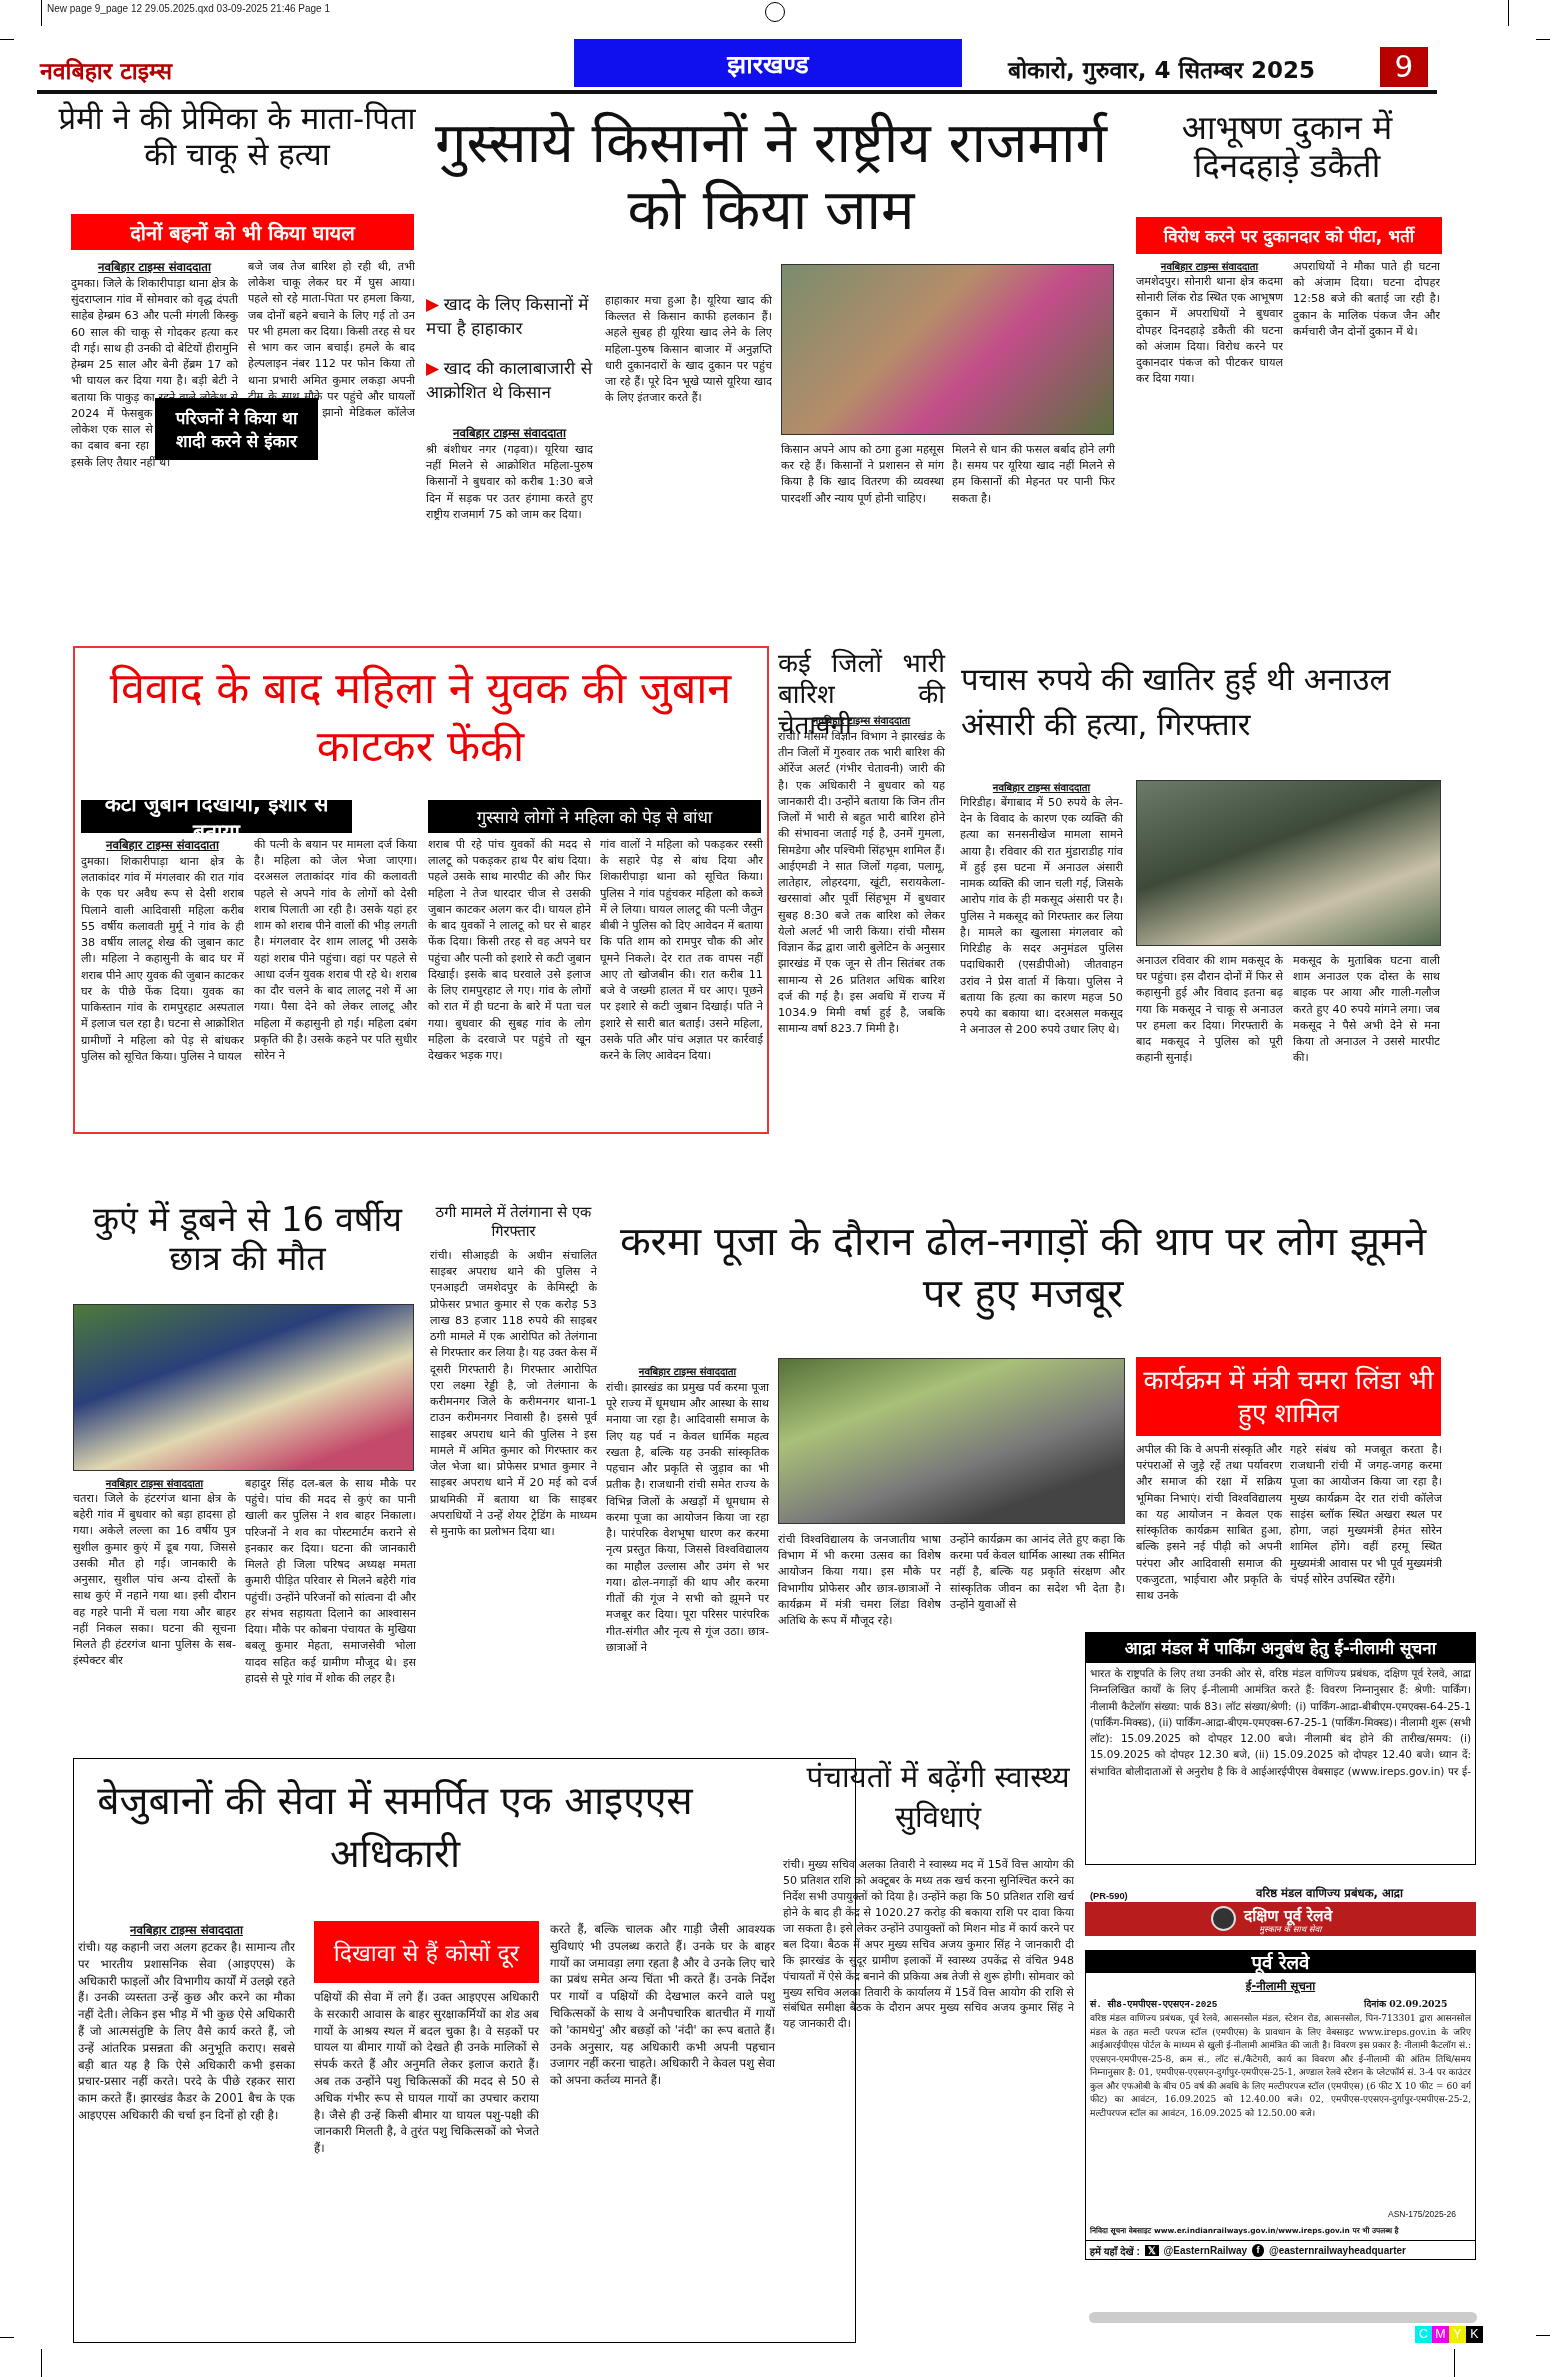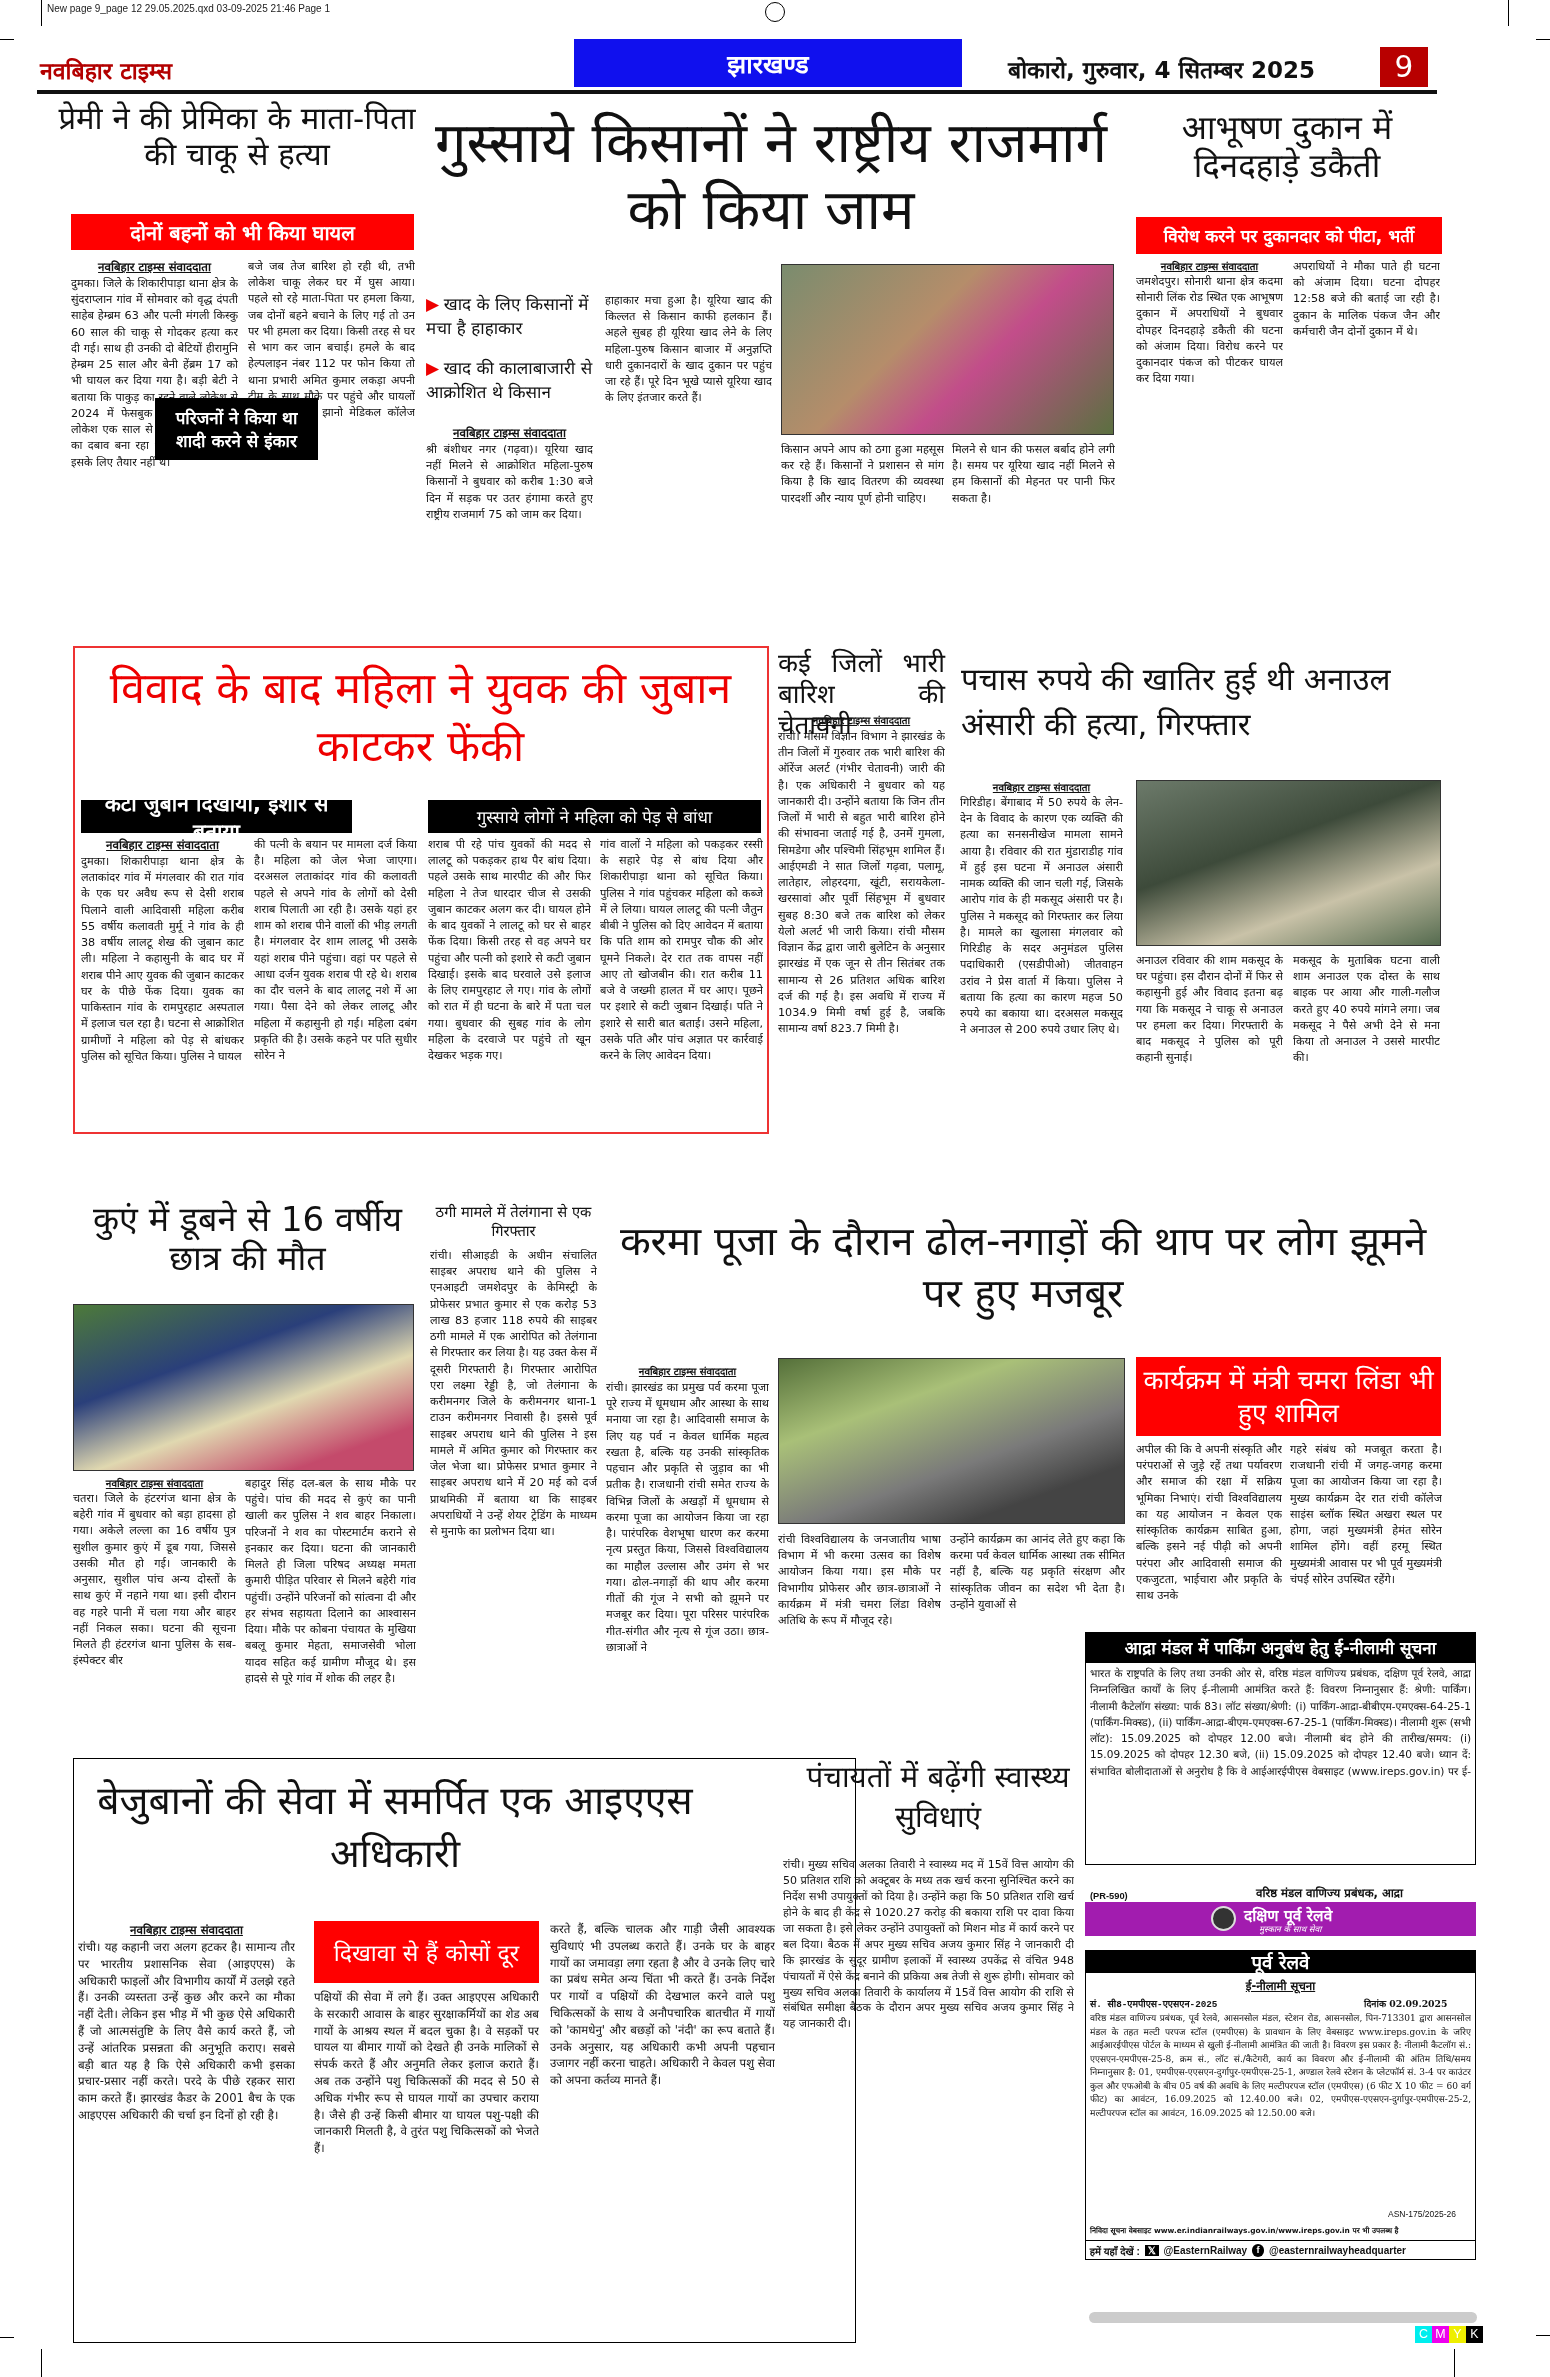--- a/index.html
+++ b/index.html
@@ -110,21 +110,21 @@
 <div class="abs body" style="left:950px;top:1532px;width:175px;height:174px;overflow:hidden">उन्होंने कार्यक्रम का आनंद लेते हुए कहा कि करमा पर्व केवल धार्मिक आस्था तक सीमित नहीं है, बल्कि यह प्रकृति संरक्षण और सांस्कृतिक जीवन का सदेश भी देता है। उन्होंने युवाओं से</div>
 <div class="abs redbar" style="left:1136px;top:1357px;width:305px;height:79px;font-size:26px;font-weight:normal;line-height:1.25">कार्यक्रम में मंत्री चमरा लिंडा भी हुए शामिल</div>
 <div class="abs body" style="left:1136px;top:1442px;width:146px;height:174px;overflow:hidden">अपील की कि वे अपनी संस्कृति और परंपराओं से जुड़े रहें तथा पर्यावरण और समाज की रक्षा में सक्रिय भूमिका निभाएं। रांची विश्वविद्यालय का यह आयोजन न केवल एक सांस्कृतिक कार्यक्रम साबित हुआ, बल्कि इसने नई पीढ़ी को अपनी परंपरा और आदिवासी समाज की एकजुटता, भाईचारा और प्रकृति के साथ उनके</div>
 <div class="abs body" style="left:1290px;top:1442px;width:152px;height:174px;overflow:hidden">गहरे संबंध को मजबूत करता है। राजधानी रांची में जगह-जगह करमा पूजा का आयोजन किया जा रहा है। मुख्य कार्यक्रम देर रात रांची कॉलेज साइंस ब्लॉक स्थित अखरा स्थल पर होगा, जहां मुख्यमंत्री हेमंत सोरेन शामिल होंगे। वहीं हरमू स्थित मुख्यमंत्री आवास पर भी पूर्व मुख्यमंत्री चंपई सोरेन उपस्थित रहेंगे।</div>
 
 <div class="abs notice" style="left:1085px;top:1632px;width:391px;height:233px"></div>
 <div class="abs blackbar" style="left:1085px;top:1632px;width:391px;height:31px;font-size:17px">आद्रा मंडल में पार्किंग अनुबंध हेतु ई-नीलामी सूचना</div>
 <div class="abs body" style="left:1090px;top:1665px;width:381px;height:116px;overflow:hidden;font-size:10.5px;line-height:1.55">भारत के राष्ट्रपति के लिए तथा उनकी ओर से, वरिष्ठ मंडल वाणिज्य प्रबंधक, दक्षिण पूर्व रेलवे, आद्रा निम्नलिखित कार्यों के लिए ई-नीलामी आमंत्रित करते हैं: विवरण निम्नानुसार हैं: श्रेणी: पार्किंग। नीलामी कैटेलॉग संख्या: पार्क 83। लॉट संख्या/श्रेणी: (i) पार्किंग-आद्रा-बीबीएम-एमएक्स-64-25-1 (पार्किंग-मिक्स्ड), (ii) पार्किंग-आद्रा-बीएम-एमएक्स-67-25-1 (पार्किंग-मिक्स्ड)। नीलामी शुरू (सभी लॉट): 15.09.2025 को दोपहर 12.00 बजे। नीलामी बंद होने की तारीख/समय: (i) 15.09.2025 को दोपहर 12.30 बजे, (ii) 15.09.2025 को दोपहर 12.40 बजे। ध्यान दें: संभावित बोलीदाताओं से अनुरोध है कि वे आईआरईपीएस वेबसाइट (www.ireps.gov.in) पर ई-नीलामी लीजिंग मॉड्यूल देखें। पूछताछ/स्पष्टीकरण, यदि कोई हो, के लिए कृपया अधोहस्ताक्षरी के कार्यालय से संपर्क करें।</div>
 <div class="abs" style="left:1090px;top:1891px;font-size:9.3px;font-weight:bold;font-family:'Liberation Sans',sans-serif">(PR-590)</div>
 <div class="abs" style="left:1256px;top:1885px;font-size:11.6px;font-weight:bold">वरिष्ठ मंडल वाणिज्य प्रबंधक, आद्रा</div>
-<div class="abs" style="left:1085px;top:1902px;width:391px;height:34px;background:#a21caf">
+<div class="abs" style="left:1085px;top:1902px;width:391px;height:34px;background:#b91c1c">
   <div class="abs" style="left:126px;top:3.9px;width:25px;height:25px;border-radius:50%;border:2.3px solid #ddd;background:#333"></div>
   <div class="abs" style="left:159px;top:1.6px;color:#fff;font-size:15.5px;font-weight:bold">दक्षिण पूर्व रेलवे</div>
   <div class="abs" style="left:174px;top:21px;color:#fff;font-size:8.5px;font-style:italic">मुस्कान के साथ सेवा</div>
 </div>
 
 <div class="abs notice" style="left:1085px;top:1950px;width:391px;height:310px"></div>
 <div class="abs blackbar" style="left:1085px;top:1950px;width:391px;height:23px;font-size:18.6px">पूर्व रेलवे</div>
 <div class="abs" style="left:1085px;top:1978px;width:391px;text-align:center;font-size:11.6px;font-weight:bold;text-decoration:underline">ई-नीलामी सूचना</div>
 <div class="abs" style="left:1090px;top:1997px;font-size:9.3px;font-weight:bold;font-family:Liberation Mono, monospace">सं. सी8-एमपीएस-एएसएन-2025</div>
 <div class="abs" style="left:1364px;top:1997px;font-size:9.3px;font-weight:bold;font-family:'DejaVu Serif',serif">दिनांक 02.09.2025</div>

